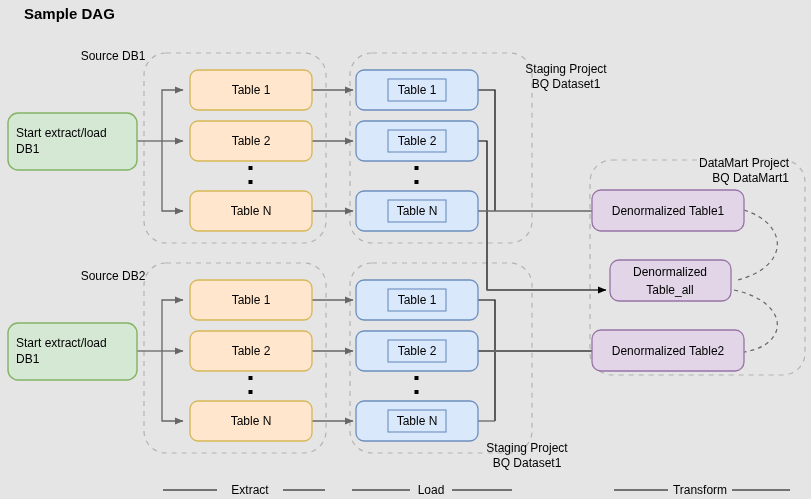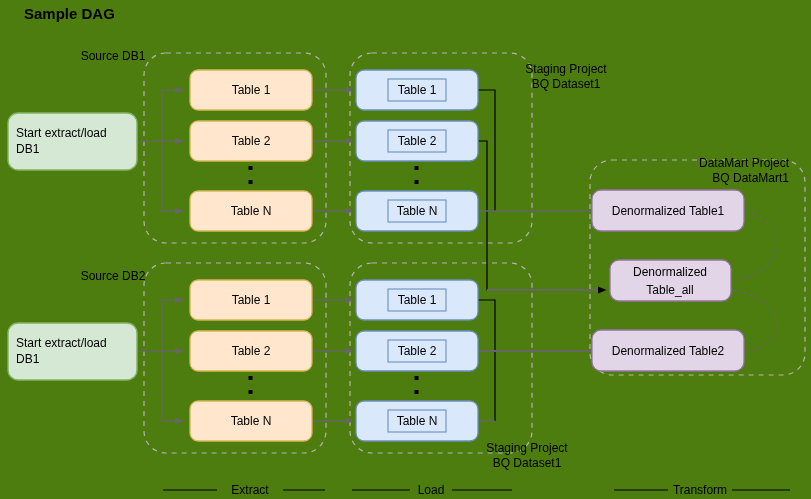--- a/index.html
+++ b/index.html
@@ -1,18 +1,18 @@
 <!DOCTYPE html>
 <html><head>
 <meta charset="utf-8">
 <style>
   html,body{margin:0;padding:0;background:#ffffff;}
   body{width:811px;height:499px;overflow:hidden;
        font-family:"Liberation Sans","DejaVu Sans",sans-serif;}
-  #stage{position:relative;width:811px;height:499px;background:#4d7c0f;}
+  #stage{position:relative;width:811px;height:499px;background:#e5e5e5;}
   svg{position:absolute;left:0;top:0;width:811px;height:499px;}
   .ttl{font-weight:bold;font-size:15px;fill:#000;}
   .lbl{font-size:12px;fill:#000;}
   .nodetxt{font-size:12px;fill:#000;}
   .phase{font-size:12px;fill:#000;}
 </style>
 </head>
 <body>
 
 <div id="stage">

